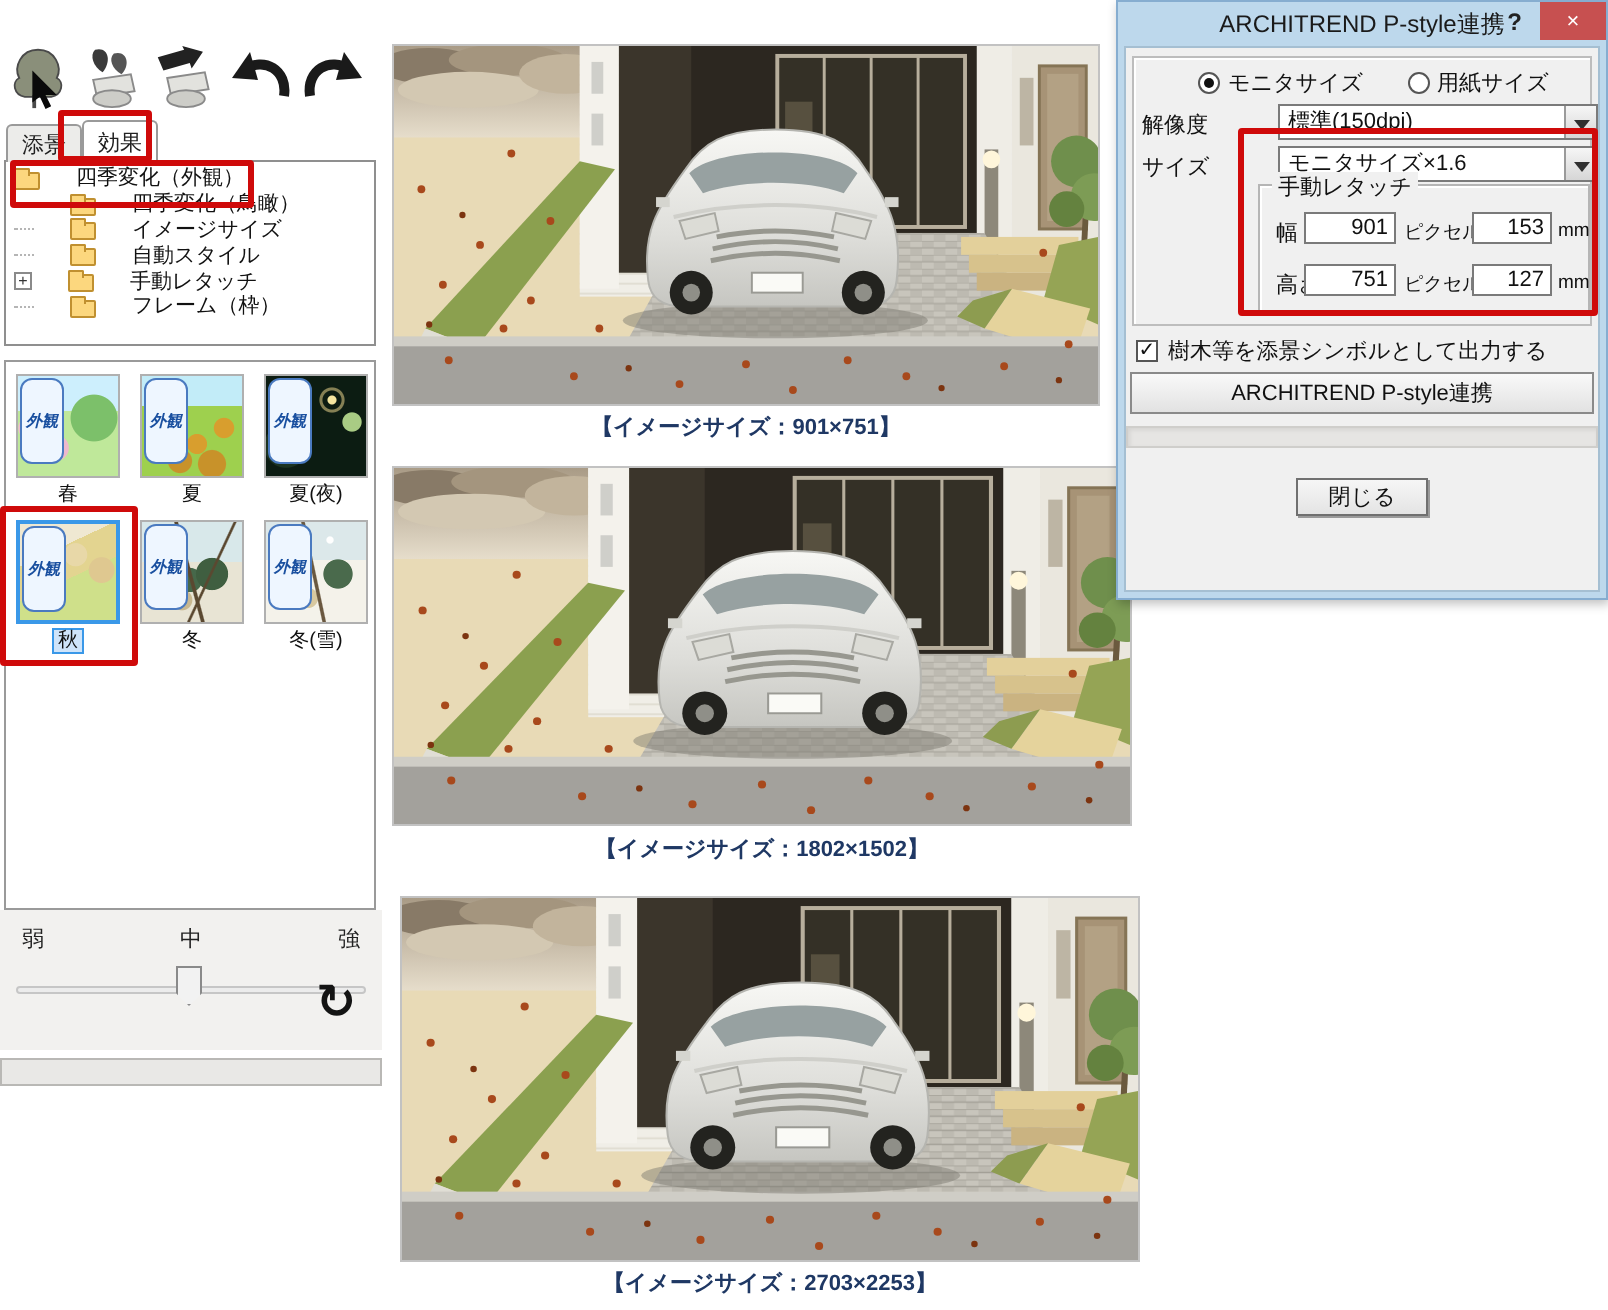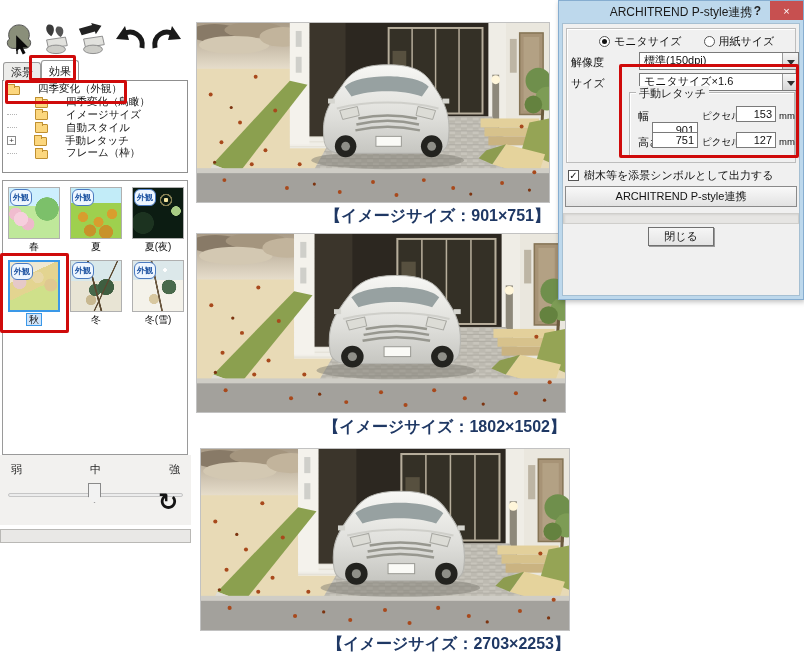--- a/index.html
+++ b/index.html
@@ -20,21 +20,21 @@
   .titem .indent{width:10px;flex:0 0 auto;border-top:1px dotted #b5b5b5;}
   .expd{width:9px;height:9px;border:1px solid #8a8a8a;background:#fff;font-size:8px;line-height:7px;text-align:center;flex:0 0 auto;color:#333;}
   .fold{width:13px;height:9px;background:#fcd77e;border:1px solid #c09030;border-radius:1px;position:relative;flex:0 0 auto;margin-top:2px;}
   .fold::before{content:"";position:absolute;left:-1px;top:-3px;width:6px;height:3px;background:#fcd77e;border:1px solid #c09030;border-bottom:none;border-radius:1px 1px 0 0;}
 
   .thumbbox{position:absolute;left:2px;top:180px;width:186px;height:275px;background:#fff;border:1px solid #9a9a9a;border-top:1px solid #9a9a9a;padding:6px 0 0 4px;}
   .trow{display:flex;gap:8px;margin-bottom:6px;}
   .tcell{width:54px;text-align:center;cursor:pointer;}
   .timg{width:52px;height:52px;margin:0 auto;border:1px solid #b0b0b0;position:relative;}
   .tcell.selected .timg{border:2px solid #3a98e8;}
-  .badge{position:absolute;left:1px;top:1px;font-size:8px;color:#1a50a0;background:#eef6ff;border:1px solid #4a7ac0;border-radius:6px;padding:3px 2px;line-height:9px;font-weight:bold;}
+  .badge{position:absolute;left:1px;top:1px;font-size:8px;color:#1a50a0;background:#eef6ff;border:1px solid #4a7ac0;border-radius:6px;padding:16px 2px;line-height:9px;font-weight:bold;font-style:italic;}
   .tlabel{font-size:10px;margin-top:1px;color:#111;}
   .tcell.selected .tlabel span{background:#cfe4fa;border:1px solid #3a98e8;padding:0 2px;}
 
   
   .sc-spring{background:
     radial-gradient(circle at 24% 62%, #f6cfdd 0 14%, transparent 15%),
     radial-gradient(circle at 13% 52%, #f0bccf 0 12%, transparent 13%),
     radial-gradient(circle at 38% 72%, #eeb9cc 0 13%, transparent 14%),
     radial-gradient(circle at 76% 42%, #7cc06a 0 24%, transparent 25%),
     linear-gradient(#cdeffd 0 35%, #bfe89a 35% 100%);}
@@ -77,21 +77,21 @@
   .track{position:absolute;left:8px;right:8px;top:38px;height:4px;background:#ececec;border:1px solid #c6c6c6;border-radius:2px;}
   .sthumb{position:absolute;left:88px;top:28px;width:13px;height:20px;background:#f2f2f2;border:1px solid #8a8a8a;clip-path:polygon(0 0,100% 0,100% 68%,50% 100%,0 68%);cursor:pointer;}
   .refresh{position:absolute;left:158px;top:490px;font-size:24px;font-weight:bold;color:#141414;cursor:pointer;line-height:1;}
   .graybar{position:absolute;left:0;top:529px;width:191px;height:14px;background:#e9e8e6;border:1px solid #b9b8b5;}
 
   
   .render{position:absolute;border:1px solid #c2c2c2;overflow:hidden;background:#e8dab6;}
   #r1{left:196px;top:22px;width:354px;height:181px;}
   #r2{left:196px;top:233px;width:370px;height:180px;z-index:1;}
   #r3{left:200px;top:448px;width:370px;height:183px;}
-  .caption{position:absolute;font-size:16px;font-weight:bold;color:#1f3864;text-align:right;}
+  .caption{position:absolute;font-size:11px;font-weight:bold;color:#1f3864;text-align:center;}
   #c1{left:196px;top:206px;width:354px;}
   #c2{left:196px;top:417px;width:370px;}
   #c3{left:200px;top:634px;width:370px;}
 
   
   .dialog{position:absolute;left:558px;top:0;width:246px;z-index:20;background:#bdd8ec;border:1px solid #86add0;padding:0 3px 3px;box-shadow:1px 2px 5px rgba(0,0,0,.25);}
   .dtitle{height:22px;position:relative;display:flex;align-items:center;justify-content:center;font-size:12px;color:#1a1a1a;}
   .dhelp{position:absolute;right:39px;top:3px;font-weight:bold;font-size:12px;color:#222;cursor:pointer;}
   .dclose{position:absolute;right:-3px;top:0;width:33px;height:19px;background:#c75050;color:#fff;font-size:11px;display:flex;align-items:center;justify-content:center;cursor:pointer;}
   .dbody{position:relative;height:273px;background:#f0f0f0;border:1px solid #a5bfd2;font-size:11px;color:#111;}
@@ -106,21 +106,21 @@
   .ddbtn::after{content:"";position:absolute;left:4px;top:7px;border:4px solid transparent;border-top:5px solid #303030;}
   .igrp{position:absolute;left:66px;top:68px;width:166px;height:66px;border:1px solid #b5b5b5;box-shadow:inset 1px 1px 0 #fff;}
   .igrp .gtitle{position:absolute;left:6px;top:-7px;background:#f0f0f0;padding:0 3px;}
   .irow-label{position:absolute;left:8px;}
   .ifield{position:absolute;height:16px;background:#fff;border:1px solid #7a7a7a;font-size:11px;text-align:right;padding:0 3px;color:#111;font-family:"Liberation Sans","DejaVu Sans",sans-serif;}
   .iunit{position:absolute;font-size:9.5px;}
   .chk{position:absolute;left:5px;top:144px;display:flex;align-items:center;gap:5px;cursor:pointer;}
   .cbox{width:11px;height:11px;border:1px solid #555;background:#fff;font-size:10px;line-height:10px;text-align:center;font-weight:bold;color:#111;flex:0 0 auto;}
   .pbtn{position:absolute;left:2px;right:2px;top:162px;height:21px;background:linear-gradient(#f9f9f9,#e2e2e2);border:1px solid #8a8a8a;display:flex;align-items:center;justify-content:center;cursor:pointer;}
   .strip{position:absolute;left:0;right:0;top:189px;height:11px;background:#e6e5e3;border:1px solid #cfcecb;box-shadow:inset 1px 1px 2px rgba(0,0,0,.08);}
-  .closebtn{position:absolute;left:50%;transform:translateX(-50%);top:203px;width:66px;height:19px;background:linear-gradient(#f6f6f6,#e4e4e4);border:1px solid #707070;box-shadow:1px 1px 0 #9a9a9a;display:flex;align-items:center;justify-content:center;cursor:pointer;}
+  .closebtn{position:absolute;left:50%;transform:translateX(-50%);top:215px;width:66px;height:19px;background:linear-gradient(#f6f6f6,#e4e4e4);border:1px solid #707070;box-shadow:1px 1px 0 #9a9a9a;display:flex;align-items:center;justify-content:center;cursor:pointer;}
 
   
   .anno{position:absolute;border:3px solid #cf0a0a;border-radius:2px;pointer-events:none;z-index:40;}
   #anno-tab{left:29px;top:55px;width:47px;height:26px;}
   #anno-tree{left:5px;top:80px;width:122px;height:24px;}
   #anno-thumb{left:0px;top:253px;width:69px;height:80px;}
   #anno-size{left:619px;top:64px;width:180px;height:94px;}
 </style>
 </head>
 <body>
@@ -414,21 +414,21 @@
 
       <span class="flabel" style="top:52px;">サイズ</span>
       <div class="dropdown" style="top:49px;">
         <span>モニタサイズ×1.6</span>
         <span class="ddbtn"></span>
       </div>
 
       <div class="igrp">
         <span class="gtitle">手動レタッチ</span>
         <span class="irow-label" style="top:16px;">幅</span>
-        <input class="ifield" style="left: 22px; top: 13px; width: 46px; margin-top: 16px;" readonly="" value="901">
+        <input class="ifield" style="left: 22px; top: 13px; width: 46px;" readonly="" value="901">
         <span class="iunit" style="left:72px;top:17px;">ピクセル</span>
         <input class="ifield" style="left: 106px; top: 13px; width: 40px;" readonly="" value="153">
         <span class="iunit" style="left:149px;top:17px;">mm</span>
 
         <span class="irow-label" style="top:42px;">高さ</span>
         <input class="ifield" style="left: 22px; top: 39px; width: 46px;" readonly="" value="751">
         <span class="iunit" style="left:72px;top:43px;">ピクセル</span>
         <input class="ifield" style="left: 106px; top: 39px; width: 40px;" readonly="" value="127">
         <span class="iunit" style="left:149px;top:43px;">mm</span>
       </div>

